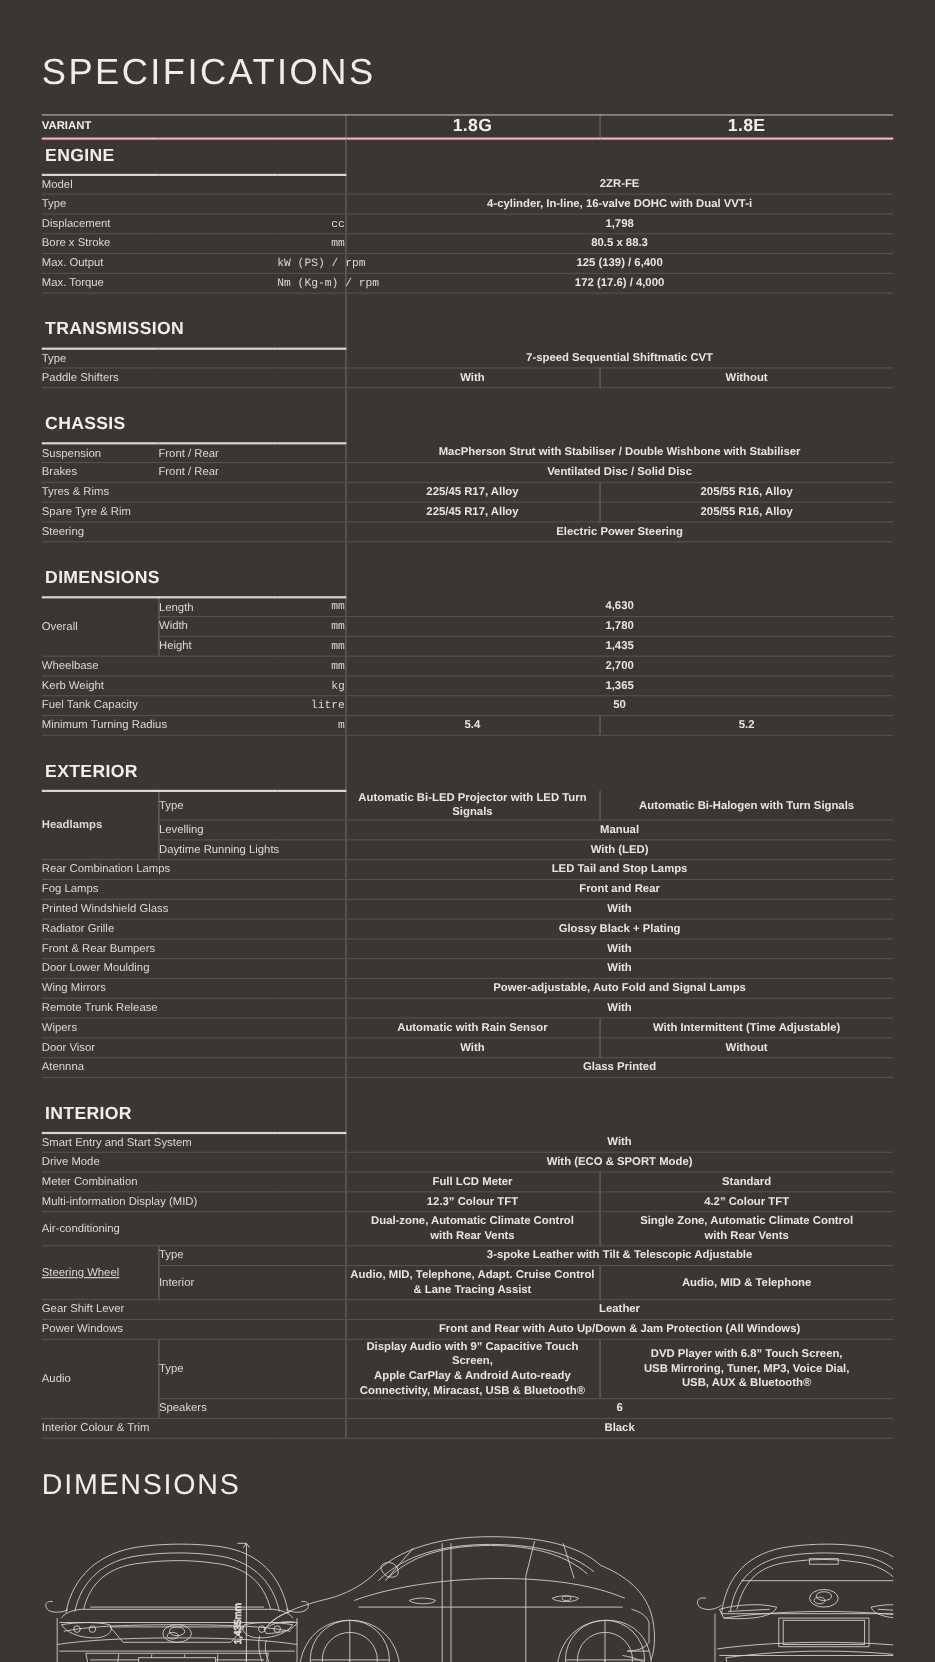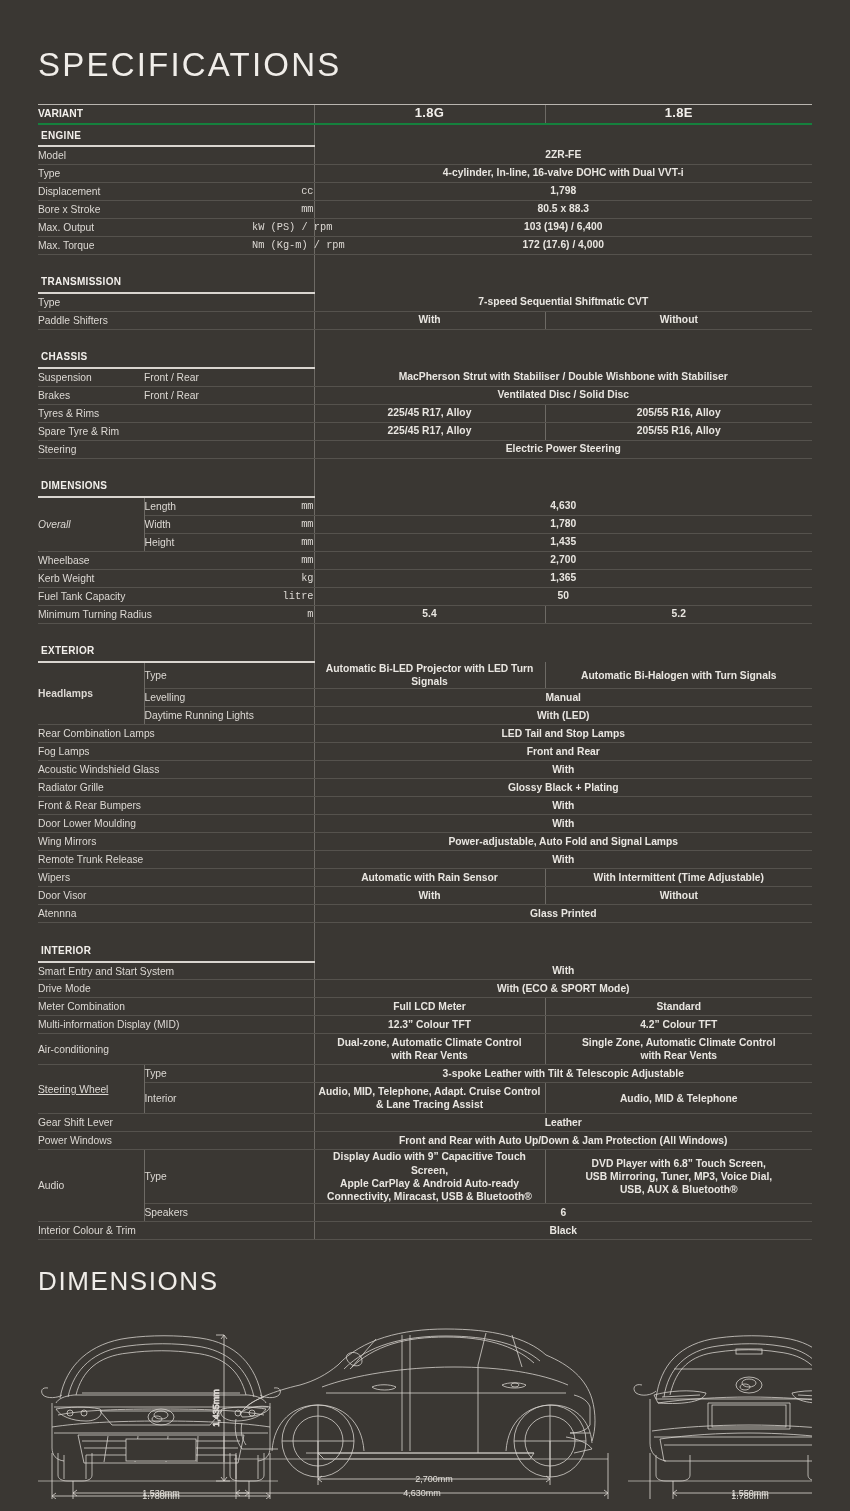--- a/index.html
+++ b/index.html
@@ -53,37 +53,37 @@
   .unit { text-align: right; padding-right: 6px; color: #ddd9d4; white-space: nowrap; font-family: Liberation Mono, monospace; }
   .val { text-align: center; color: #e9e6e1; line-height: 1.28; padding: 2px 4px; font-weight: bold; }
 
   
   .split-left { border-right: 1px solid #6d6a65; }
 
   
   .sec td {
     font-weight: bold;
     letter-spacing: 0.3px;
-    font-size: 10px;
+    font-size: 16px;
     border-bottom: 2px solid #d9d5d0;
     border-top: none;
-    height: 22px;
+    height: 33px;
     color: #f2efeb;
   }
   .sec td.lbl { padding-left: 3px; }
 
   
   .toprule td { border-bottom: 1px solid #b9b5b0; height: 3px; padding: 0; }
   .variant td {
     font-weight: bold;
-    border-bottom: 2px solid #15803d;
+    border-bottom: 2px solid #f9a8d4;
     height: 20px;
     color: #f2efeb;
   }
-  .variant .val { font-size: 13px; letter-spacing: 0.3px; }
+  .variant .val { font-size: 16px; letter-spacing: 0.3px; }
 
   
   .spacer td { border-bottom: none; height: 17px; }
   .spacer td.vline { border-right: 1px solid #6d6a65; }
 
   
   .grpline { border-right: 1px solid #6d6a65; }
 
   .nb { border-bottom: none !important; }
 
@@ -151,21 +151,21 @@
           <td class="val" colspan="2">1,798</td>
         </tr>
         <tr class="row">
           <td class="lbl" colspan="2">Bore x Stroke</td>
           <td class="unit vline">mm</td>
           <td class="val" colspan="2">80.5 x 88.3</td>
         </tr>
         <tr class="row">
           <td class="lbl" colspan="2">Max. Output</td>
           <td class="unit vline">kW (PS) / rpm</td>
-          <td class="val" colspan="2">103 (194) / 6,400</td>
+          <td class="val" colspan="2">125 (139) / 6,400</td>
         </tr>
         <tr class="row">
           <td class="lbl" colspan="2">Max. Torque</td>
           <td class="unit vline">Nm (Kg-m) / rpm</td>
           <td class="val" colspan="2">172 (17.6) / 4,000</td>
         </tr>
         <tr class="spacer">
           <td colspan="3" class="vline"></td>
           <td colspan="2"></td>
         </tr>
@@ -223,21 +223,21 @@
         </tr>
         <tr class="spacer">
           <td colspan="3" class="vline"></td>
           <td colspan="2"></td>
         </tr>
         <tr class="sec row">
           <td class="lbl vline" colspan="3">DIMENSIONS</td>
           <td colspan="2" class="nb" style="border-bottom: none;"></td>
         </tr>
         <tr class="row">
-          <td class="lbl grpline" rowspan="3" style="border-bottom: 1px solid rgb(85, 82, 77); font-style: italic;">Overall</td>
+          <td class="lbl grpline" rowspan="3" style="border-bottom: 1px solid rgb(85, 82, 77);">Overall</td>
           <td class="sub">Length</td>
           <td class="unit vline">mm</td>
           <td class="val" colspan="2">4,630</td>
         </tr>
         <tr class="row">
           <td class="sub">Width</td>
           <td class="unit vline">mm</td>
           <td class="val" colspan="2">1,780</td>
         </tr>
         <tr class="row">
@@ -295,21 +295,21 @@
           <td class="lbl" colspan="2">Rear Combination Lamps</td>
           <td class="unit vline"></td>
           <td class="val" colspan="2">LED Tail and Stop Lamps</td>
         </tr>
         <tr class="row">
           <td class="lbl" colspan="2">Fog Lamps</td>
           <td class="unit vline"></td>
           <td class="val" colspan="2">Front and Rear</td>
         </tr>
         <tr class="row">
-          <td class="lbl" colspan="2">Acoustic Windshield Glass</td>
+          <td class="lbl" colspan="2">Printed Windshield Glass</td>
           <td class="unit vline"></td>
           <td class="val" colspan="2">With</td>
         </tr>
         <tr class="row">
           <td class="lbl" colspan="2">Radiator Grille</td>
           <td class="unit vline"></td>
           <td class="val" colspan="2">Glossy Black + Plating</td>
         </tr>
         <tr class="row">
           <td class="lbl" colspan="2">Front &amp; Rear Bumpers</td>

